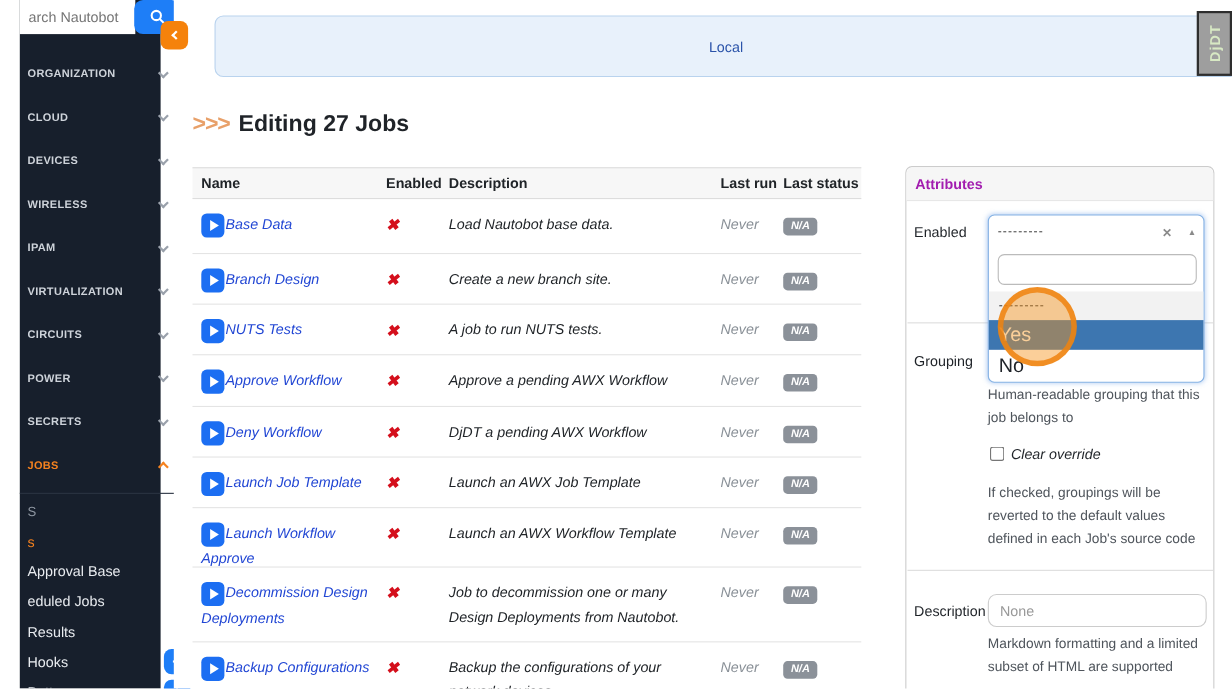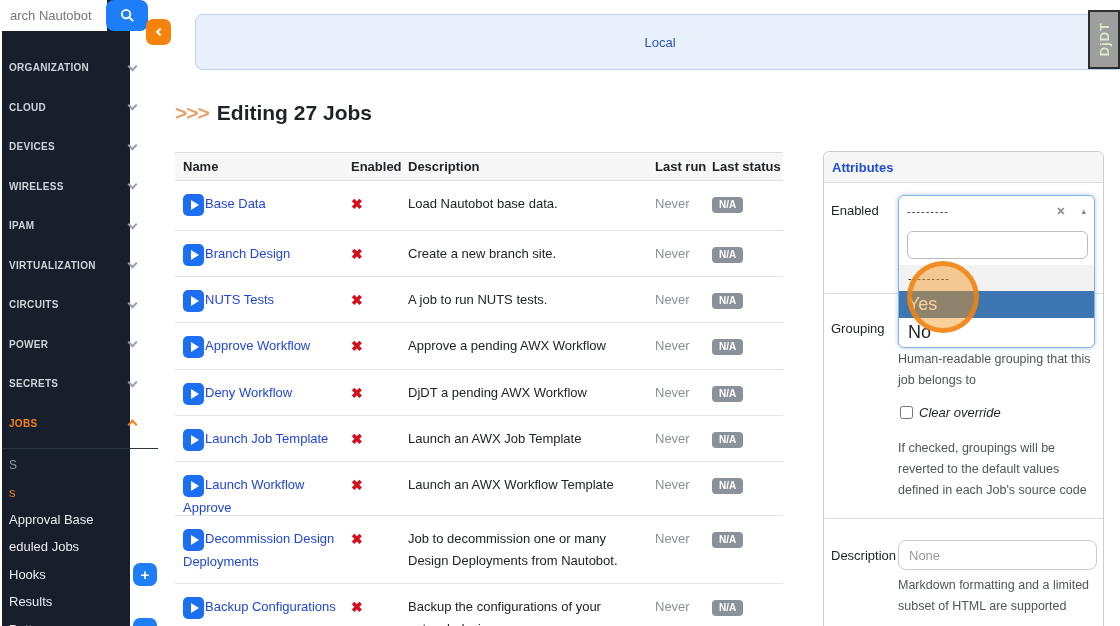--- a/index.html
+++ b/index.html
@@ -1,21 +1,21 @@
 <!DOCTYPE html>
 <html><head>
 <meta charset="utf-8">
 <style>
   * { margin:0; padding:0; box-sizing:border-box; }
   html,body { width:1120px; height:626px; overflow:hidden; background:#fff;
     font-family:"Liberation Sans", sans-serif; }
   #app { position:relative; width:1120px; height:626px; background:#fff; }
 
   
-  .sidebar { position:absolute; left:2px; top:0; width:128px; height:626px; background:#171f2c; }
+  .sidebar { position:absolute; left:18px; top:0; width:128px; height:626px; background:#171f2c; }
   .search-row { position:absolute; left:0; top:0; width:146px; height:31px; }
   .search-input { position:absolute; left:0; top:0; width:105px; height:31px; border:none;
     background:#fff; font:13px "Liberation Sans",sans-serif; color:#5b6470; padding:0 6px 0 8px; outline:none; }
   .search-btn { position:absolute; left:104px; top:0; width:42px; height:31px; background:#1e7ef7;
     border:none; border-radius:8px; cursor:pointer; display:flex; align-items:center; justify-content:center; }
   .collapse-btn { position:absolute; left:146px; top:19px; width:25px; height:26px; background:#f5820b;
     border:none; border-radius:7px; z-index:4; display:flex; align-items:center; justify-content:center; cursor:pointer; }
   .chev { display:inline-block; width:7px; height:7px; border-right:2px solid; border-bottom:2px solid; }
   .chev.down { transform:rotate(45deg); margin-top:-3px; }
   .chev.up   { transform:rotate(-135deg); margin-top:3px; }
@@ -47,21 +47,21 @@
     color:#d8e9c4; letter-spacing:1px; }
 
   .page-title { position:absolute; left:17px; top:101px; font-size:21px; font-weight:bold; color:#1f2328; }
   .page-title .prefix { color:#e8a069; font-weight:600; margin-right:8px; letter-spacing:-1px; }
 
   
   .jobs-table { position:absolute; left:17px; top:152px; width:608px; font-size:13px; color:#202428; }
   .thead { display:grid; grid-template-columns:176px 57px 247px 57px 71px; height:29px; align-items:center;
     background:#f7f7f7; border-top:1px solid #ddd; border-bottom:1px solid #ddd; font-weight:bold; }
   .thead .th:first-child { padding-left:8px; }
-  .trow { display:grid; grid-template-columns:176px 57px 247px 57px 71px; border-bottom:1px solid #e4e4e4; }
+  .trow { display:grid; grid-template-columns:176px 57px 247px 57px 71px; border-bottom:1px solid #e4e4e4;font-style:italic; }
   .trow > div { padding-top:12px; line-height:22px; }
   .tbody .trow:nth-child(1){ height:50px; }
   .tbody .trow:nth-child(2),.tbody .trow:nth-child(3),.tbody .trow:nth-child(5),.tbody .trow:nth-child(6){ height:46px; }
   .tbody .trow:nth-child(4){ height:47px; }
   .tbody .trow:nth-child(7){ height:54px; }
   .tbody .trow:nth-child(8){ height:68px; }
   .tbody .trow:nth-child(9){ height:60px; }
   .cell-name { padding-left:8px; padding-right:6px; }
   .play-btn { display:inline-flex; width:21px; height:22px; background:#1c6ef2; border:none; border-radius:5px;
     vertical-align:middle; align-items:center; justify-content:center; margin-right:1px; cursor:pointer; }
@@ -70,21 +70,21 @@
   .cell-enabled { color:#d40f1c; font-weight:bold; font-size:14px; }
   .cell-desc { line-height:20px; padding-right:10px; }
   .cell-lastrun { color:#899097; }
   .na-badge { display:inline-block; background:#8b9199; color:#fff; font-size:10px; font-weight:bold;
     border-radius:4px; padding:2px 7px; line-height:12px; }
 
   
   .attr-panel { position:absolute; left:665px; top:151px; width:281px; height:490px;
     border:1px solid #ccc; border-radius:6px; background:#fff; }
   .attr-header { height:31px; background:#f6f6f6; border-bottom:1px solid #ddd; border-radius:6px 6px 0 0;
-    display:flex; align-items:center; padding-left:8px; font-size:13px; font-weight:bold; color:#1d4ed8; }
+    display:flex; align-items:center; padding-left:8px; font-size:13px; font-weight:bold; color:#a21caf; }
   .attr-label { position:absolute; left:7px; font-size:13px; color:#1f2328; }
   .lbl-enabled { top:51px; }
   .lbl-grouping { top:169px; }
   .lbl-description { top:396px; }
   .attr-div { position:absolute; left:1px; width:278px; border-top:1px solid #ddd; }
   .div1 { top:141px; } .div2 { top:366px; }
   .help-text { position:absolute; left:74px; width:202px; font-size:12.5px; color:#4f555c; line-height:21px; }
   .help-grouping { top:197px; }
   .clear-override { position:absolute; left:76px; top:253px; display:flex; align-items:center; gap:6px;
     font-size:13px; font-style:italic; color:#1f2328; }
@@ -189,27 +189,27 @@
 
   <div class="sub-item">
     <span class="sub-label">Approval Base</span>
   </div>
 
   <div class="sub-item">
     <span class="sub-label">eduled Jobs</span>
   </div>
 
   <div class="sub-item">
+    <span class="sub-label">Results</span>
+  </div>
+
+  <div class="sub-item">
     <span class="sub-label">Hooks</span>
   <button class="add-btn">+</button>
         </div>
-
-  <div class="sub-item">
-    <span class="sub-label">Results</span>
-  </div>
 
   <div class="sub-item">
     <span class="sub-label">Buttons</span>
   <button class="add-btn">+</button>
         </div>
 </div>
   </div>
 
   <button class="collapse-btn">
     <span class="chev left"></span>

